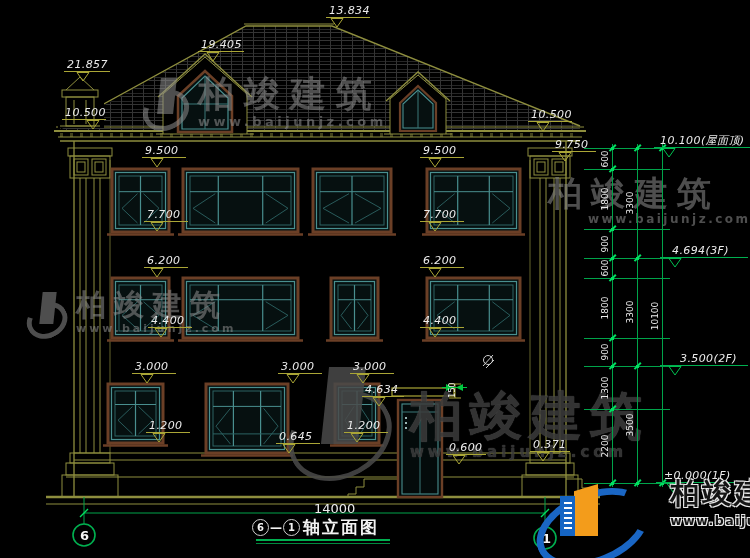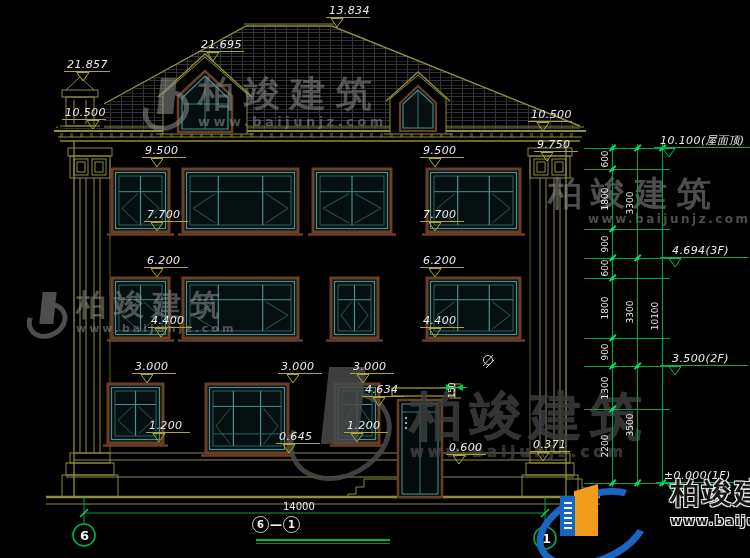--- a/index.html
+++ b/index.html
@@ -56,21 +56,21 @@
   
   #titlebar{position:absolute;left:252px;top:516px;display:flex;align-items:center;z-index:45;
      color:#f2f2f2;font-weight:bold;}
   .abub{flex:none;width:15px;height:15px;border:1.3px solid #cfcfcf;border-radius:50%;
      font-size:10px;font-weight:bold;line-height:15px;text-align:center;color:#f2f2f2;}
   #titlebar .dash{margin:0 1px;font-size:12px;}
   #titlebar .tname{font-size:17px;letter-spacing:2px;margin-left:3px;}
   #uline1{position:absolute;left:256px;top:539px;width:134px;height:2px;background:#00b050;z-index:45;}
   #uline2{position:absolute;left:256px;top:543px;width:134px;height:1px;background:#008a3e;z-index:45;}
   .bubtxt{position:absolute;color:#f5f5f5;font-size:13px;font-weight:bold;z-index:46;}
-  #w14000{position:absolute;left:283px;top:501px;color:#ececec;font-size:10px;z-index:40;}
+  #w14000{position:absolute;left:314px;top:501px;color:#ececec;font-size:13px;z-index:40;}
   #dim150{position:absolute;left:452px;top:390px;color:#ececec;font-size:8px;
      transform:translate(-50%,-50%) rotate(-90deg);z-index:40;}
 </style>
 </head>
 <body>
 
 <div id="cv">
 
   <div id="tiles"></div>
 
@@ -322,39 +322,40 @@
     <div class="txt">
       <span class="brand">柏竣建筑</span>
       <span class="url">www.baijunjz.com</span>
     </div>
   </div>
 
   <div id="titlebar">
     <span class="abub">6</span>
     <span class="dash">—</span>
     <span class="abub">1</span>
+    <span class="tname">轴立面图</span>
   </div>
   <div id="uline1"></div>
   <div id="uline2"></div>
 
   <div id="w14000">14000</div>
   <div id="dim150">150</div>
   <div class="bubtxt" style="left:80px;top:528px;">6</div>
   <div class="bubtxt" style="left:542px;top:531px;">1</div>
 
   <div id="annot">
       <div class="mk" style="left: 326px; top: 6px;">
         <div class="mk-t">13.834</div>
         <div class="mk-l" style="width:44px"></div>
         <svg width="15" height="10" style="left:4px">
           <path d="M1,0.5 L13,0.5 L7,9 Z"></path>
         </svg>
       </div>
       <div class="mk" style="left: 198px; top: 40px;">
-        <div class="mk-t">21.695</div>
+        <div class="mk-t">19.405</div>
         <div class="mk-l" style="width:46px"></div>
         <svg width="15" height="10" style="left:8px">
           <path d="M1,0.5 L13,0.5 L7,9 Z"></path>
         </svg>
       </div>
       <div class="mk" style="left: 64px; top: 60px;">
         <div class="mk-t">21.857</div>
         <div class="mk-l" style="width:46px"></div>
         <svg width="15" height="10" style="left:12px">
           <path d="M1,0.5 L13,0.5 L7,9 Z"></path>
@@ -367,21 +368,21 @@
           <path d="M1,0.5 L13,0.5 L7,9 Z"></path>
         </svg>
       </div>
       <div class="mk" style="left: 528px; top: 110px;">
         <div class="mk-t">10.500</div>
         <div class="mk-l" style="width:44px"></div>
         <svg width="15" height="10" style="left:8px">
           <path d="M1,0.5 L13,0.5 L7,9 Z"></path>
         </svg>
       </div>
-      <div class="mk" style="left: 534px; top: 140px;">
+      <div class="mk" style="left: 552px; top: 140px;">
         <div class="mk-t">9.750</div>
         <div class="mk-l" style="width:44px"></div>
         <svg width="15" height="10" style="left:6px">
           <path d="M1,0.5 L13,0.5 L7,9 Z"></path>
         </svg>
       </div>
       <div class="mk" style="left: 142px; top: 146px;">
         <div class="mk-t">9.500</div>
         <div class="mk-l" style="width:44px"></div>
         <svg width="15" height="10" style="left:8px">
@@ -508,21 +509,21 @@
         </svg>
       </div>
       <div class="mk green" style="left: 660px; top: 246px;">
         <div class="mk-t" style="margin-left:12px">4.694(3F)</div>
         <div class="mk-l" style="width:88px"></div>
         <svg width="15" height="10" style="left:8px">
           <path d="M1,0.5 L13,0.5 L7,9 Z"></path>
         </svg>
       </div>
       <div class="mk green" style="left: 660px; top: 354px;">
-        <div class="mk-t" style="margin-left:12px">3.500(2F)</div>
+        <div class="mk-t" style="margin-left:20px">3.500(2F)</div>
         <div class="mk-l" style="width:88px"></div>
         <svg width="15" height="10" style="left:8px">
           <path d="M1,0.5 L13,0.5 L7,9 Z"></path>
         </svg>
       </div>
       <div class="mk green" style="left: 656px; top: 471px;">
         <div class="mk-t" style="margin-left:8px">±0.000(1F)</div>
         <div class="mk-l" style="width:92px"></div>
         <svg width="15" height="10" style="left:10px">
           <path d="M1,0.5 L13,0.5 L7,9 Z"></path>

